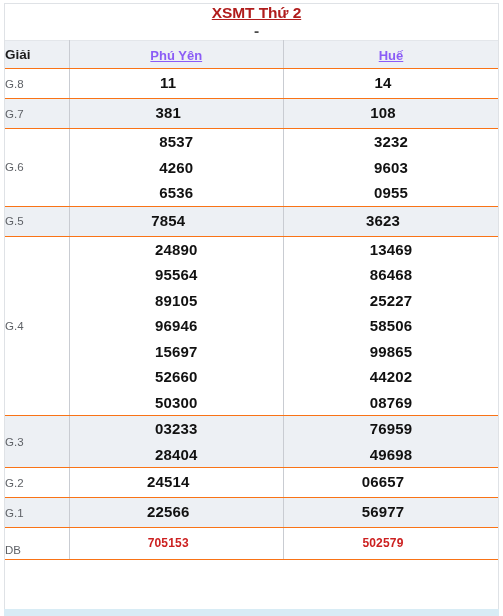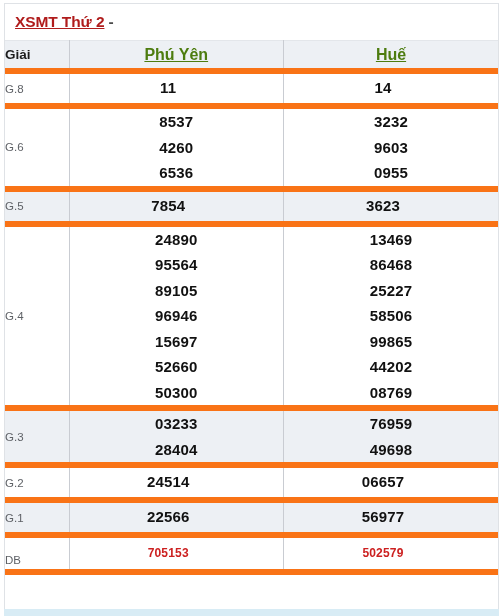--- a/index.html
+++ b/index.html
@@ -36,20 +36,21 @@
   }
 
   
   .title-bar {
     height: 36px;
     display: flex;
     align-items: center;
     padding-left: 10px;
     background: #ffffff;
     box-sizing: border-box;
+    flex-direction: column;
   }
   .title-link {
     color: #b01c1c;
     font-size: 15.5px;
     font-weight: bold;
     text-decoration: underline;
     letter-spacing: -0.1px;
     white-space: nowrap;
     cursor: pointer;
   }
@@ -66,21 +67,21 @@
     width: 100%;
     border-collapse: collapse;
     table-layout: fixed;
   }
   table.results col.c-prize { width: 64px; }
   table.results col.c-prov  { width: 214.5px; }
 
   table.results th,
   table.results td {
     border-top: 1px solid #e3e6ea;
-    border-bottom: 6px solid #f97316;
+    border-bottom: 1px solid #f97316;
     padding: 0;
     vertical-align: middle;
   }
   table.results td.prize-col,
   table.results th.prize-col {
     border-right: 1px solid #c9ccd2;
   }
   table.results td.prov-left,
   table.results th.prov-left {
     border-right: 1px solid #c9ccd2;
@@ -97,22 +98,22 @@
     text-align: left;
     padding-left: 11px;
     font-size: 13.5px;
     font-weight: bold;
     color: #1d1d1d;
   }
   .th-prov {
     text-align: center;
   }
   .prov-link {
-    color: #4d7c0f;
-    font-size: 16px;
+    color: #8b5cf6;
+    font-size: 13px;
     font-weight: bold;
     text-decoration: underline;
     cursor: pointer;
   }
 
   
   tbody tr.stripe { background: #edf0f4; }
   tbody tr.plain  { background: #ffffff; }
 
   td.prize-col {
@@ -190,20 +191,29 @@
       <tbody id="results-body">
           <tr class="plain h-small">
             <td class="prize-col single">G.8</td>
             <td class="nums prov-left">
               <span class="n">11</span>
             </td>
             <td class="nums">
               <span class="n">14</span>
             </td>
           </tr>
+          <tr class="stripe h-small">
+            <td class="prize-col single">G.7</td>
+            <td class="nums prov-left">
+              <span class="n">381</span>
+            </td>
+            <td class="nums">
+              <span class="n">108</span>
+            </td>
+          </tr>
           <tr class="plain">
             <td class="prize-col">G.6</td>
             <td class="nums prov-left">
               <span class="n">8537</span>
               <span class="n">4260</span>
               <span class="n">6536</span>
             </td>
             <td class="nums">
               <span class="n">3232</span>
               <span class="n">9603</span>

